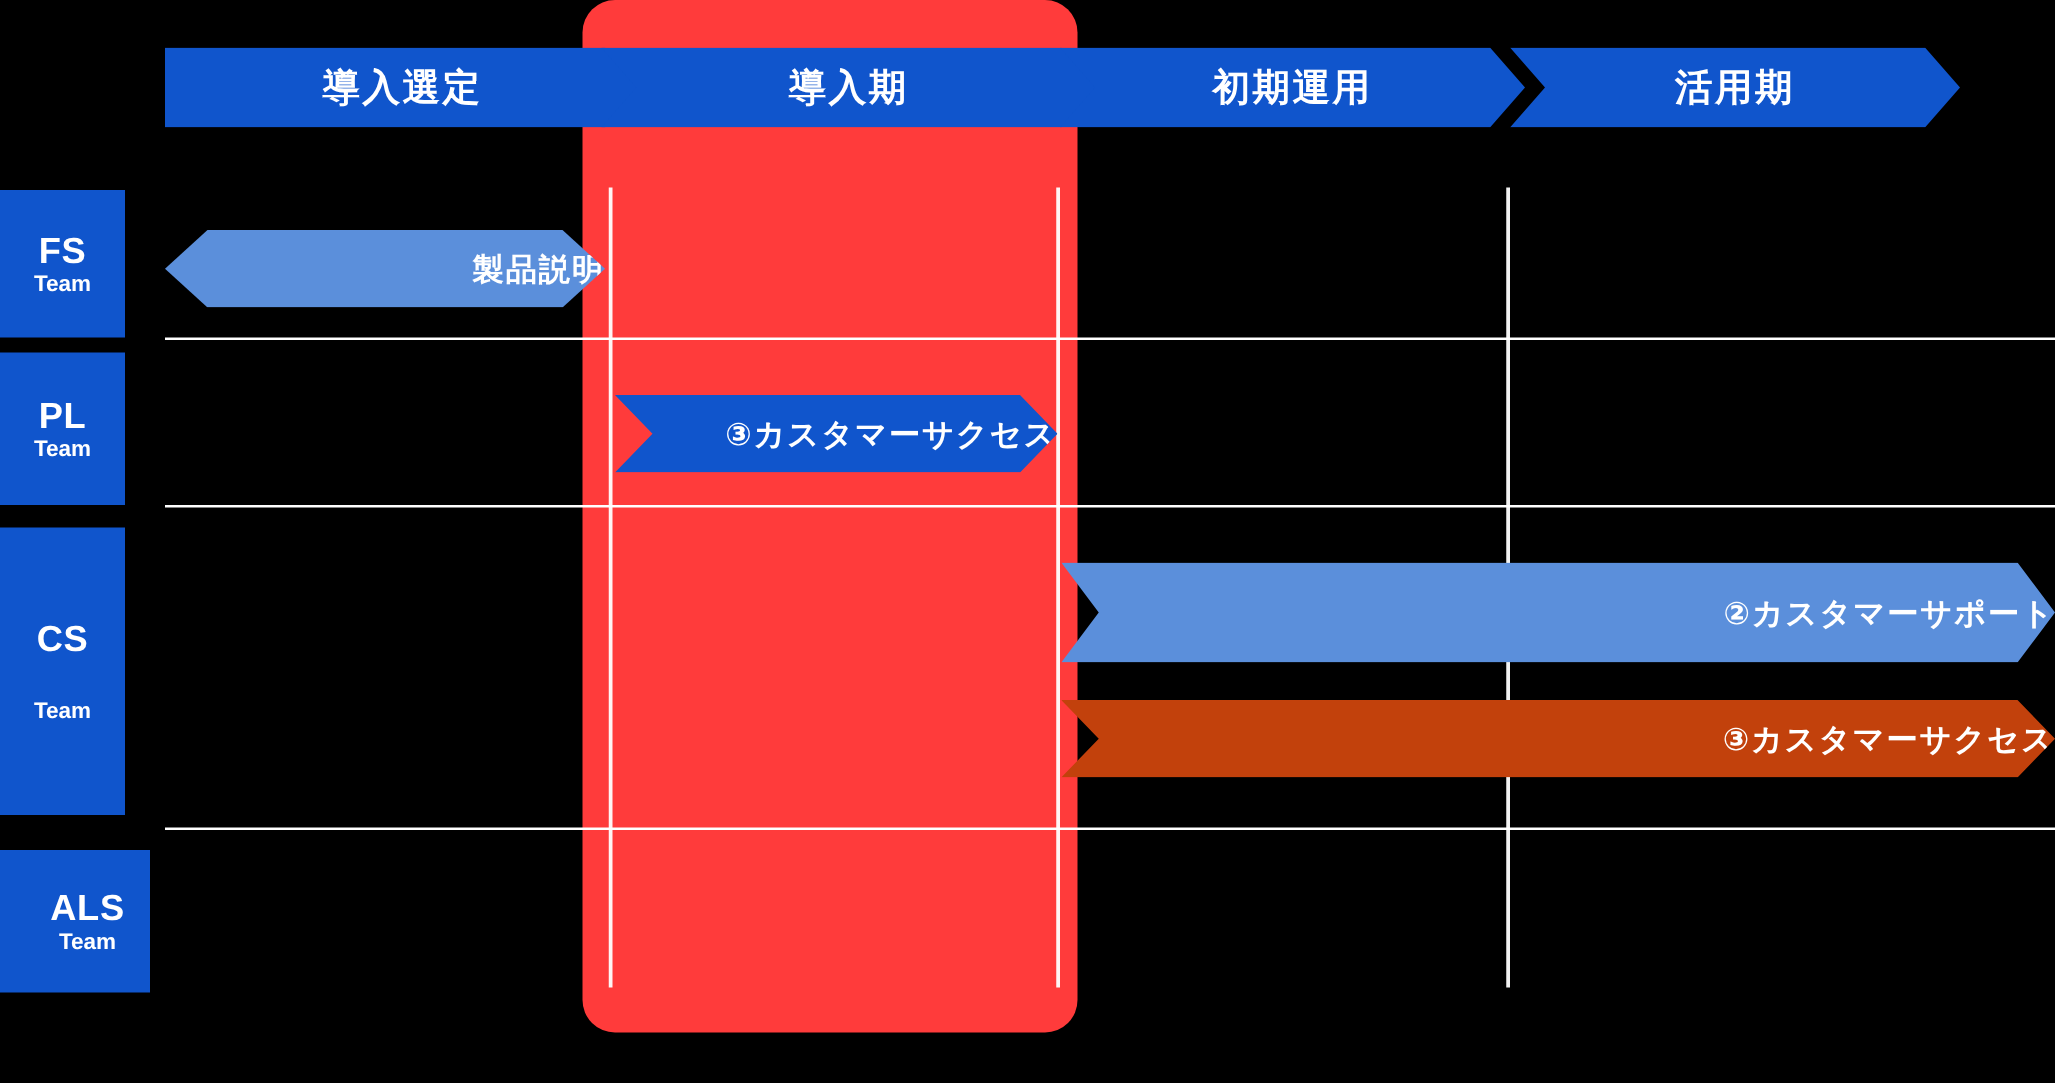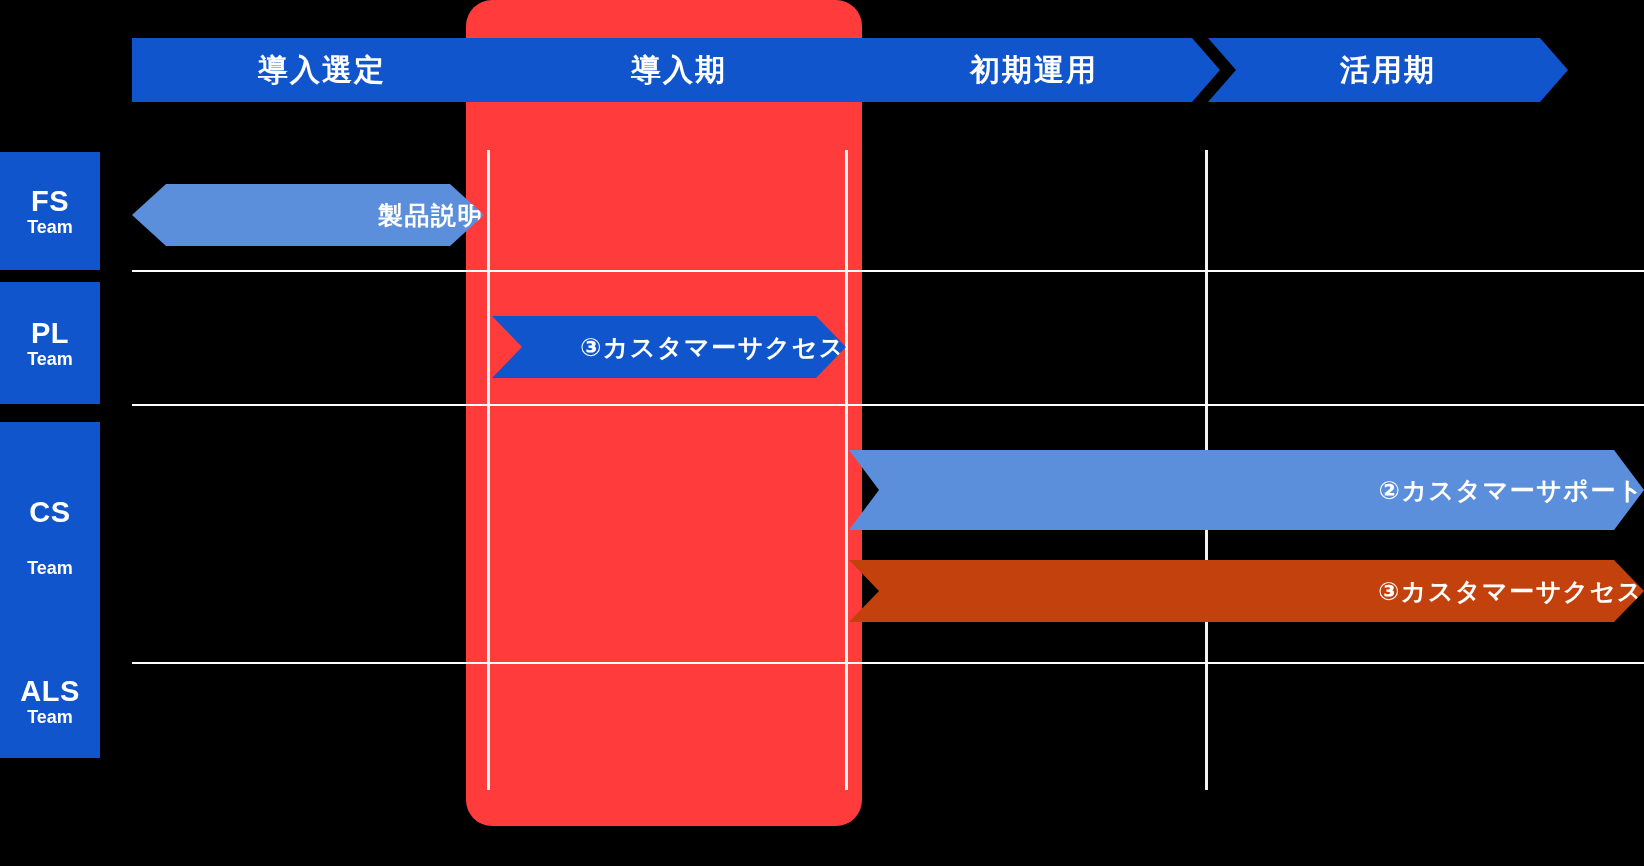--- a/index.html
+++ b/index.html
@@ -157,21 +157,21 @@
   <div class="team-label" style="top:282px; height:122px;">
     <div class="team-code">PL</div>
     <div class="team-sub">Team</div>
   </div>
 
   <div class="team-label" style="top:422px; height:230px;gap:30px;">
     <div class="team-code">CS</div>
     <div class="team-sub">Team</div>
   </div>
 
-  <div class="team-label" style="top:644px; height:114px;">
+  <div class="team-label" style="top:680px; height:114px;padding-left:20px;">
     <div class="team-code">ALS</div>
     <div class="team-sub">Team</div>
   </div>
 
   <div class="bar point-both" style="left:132px; top:184px; width:352px; height:62px; background:#5B8FDB;">
     <span class="bar-text">製品説明</span>
   </div>
 
   <div class="bar point-left-notch" style="left:492px; top:316px; width:354px; height:62px; background:#1055CC;">
     <span class="bar-text">③カスタマーサクセス</span>

